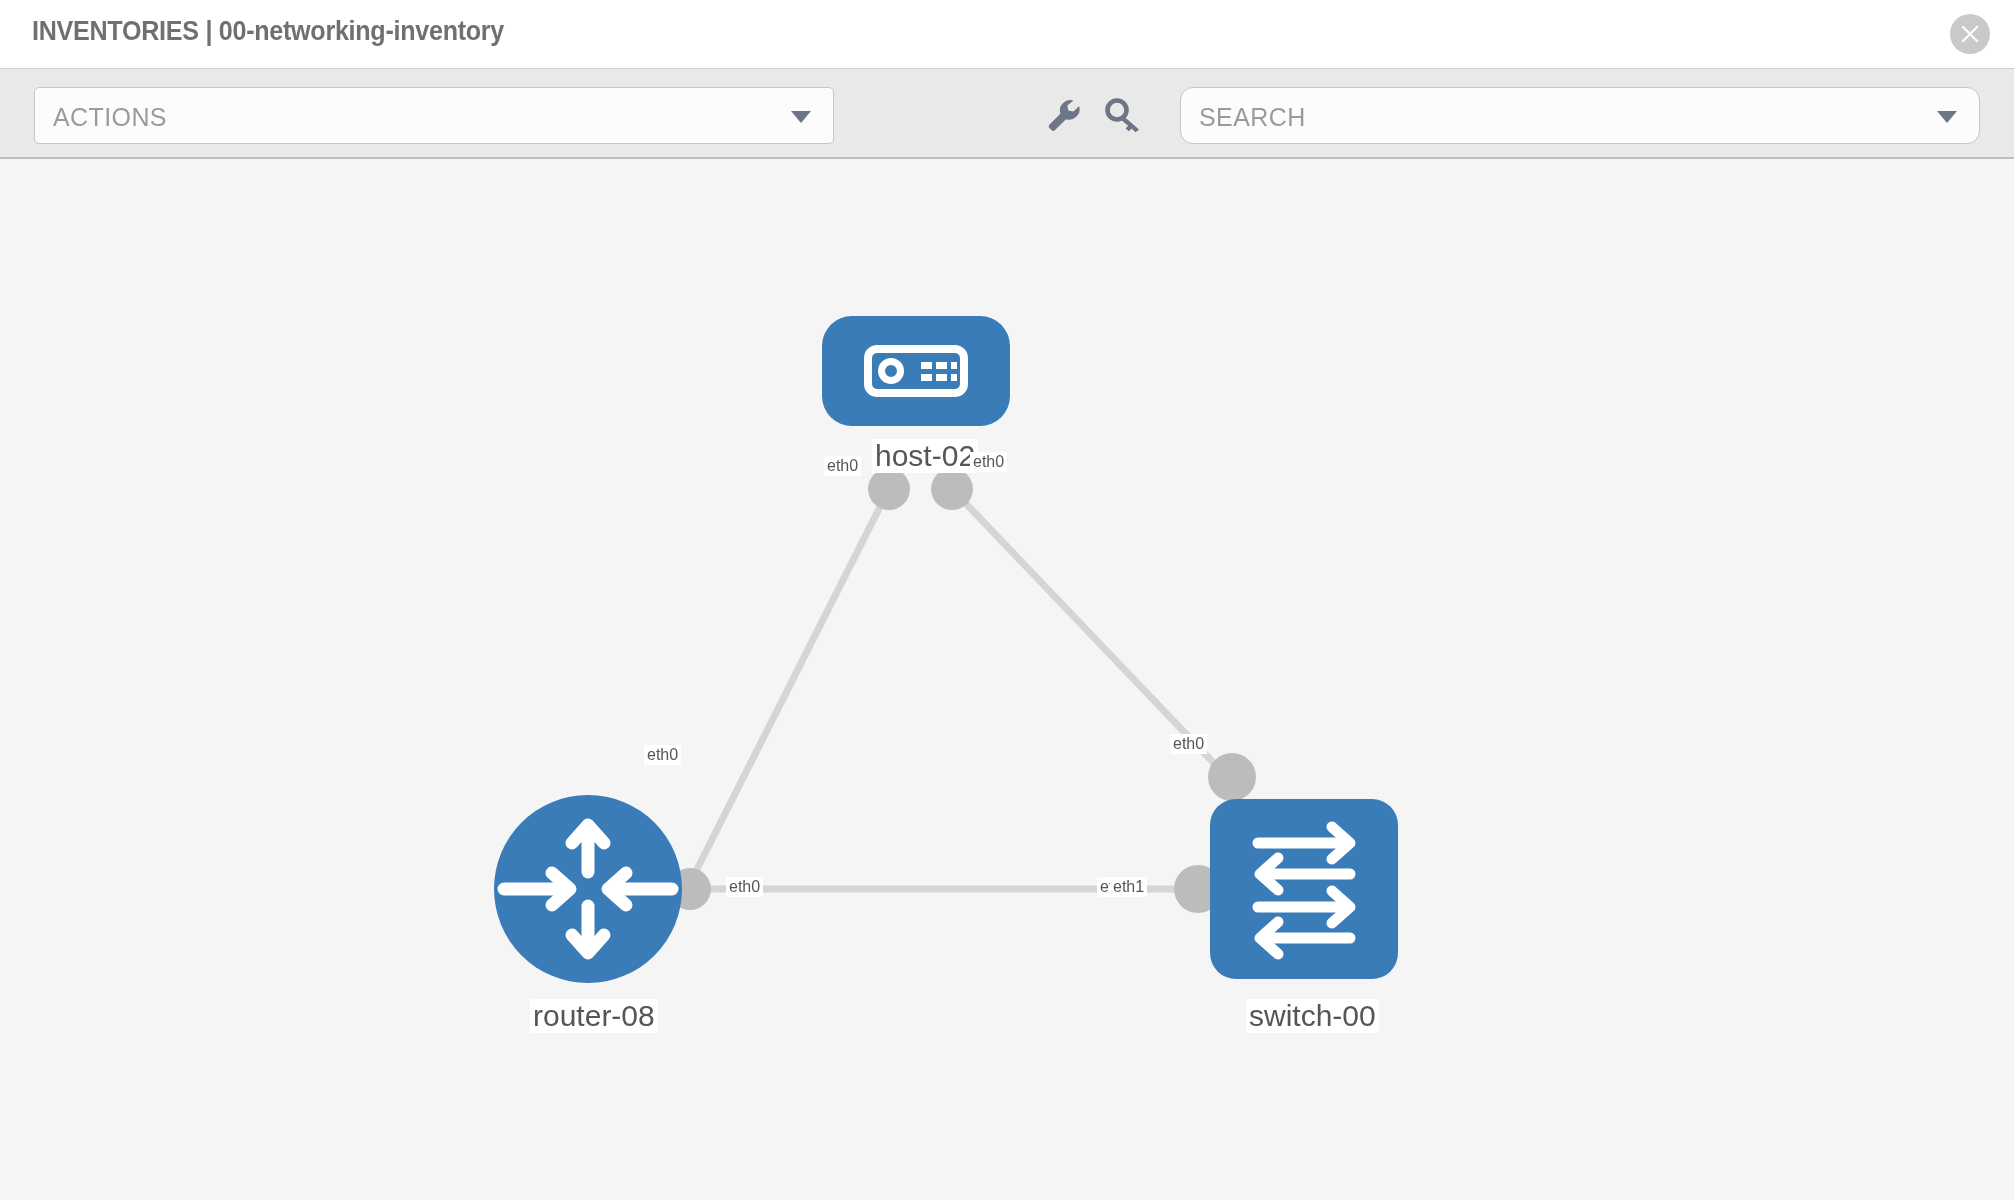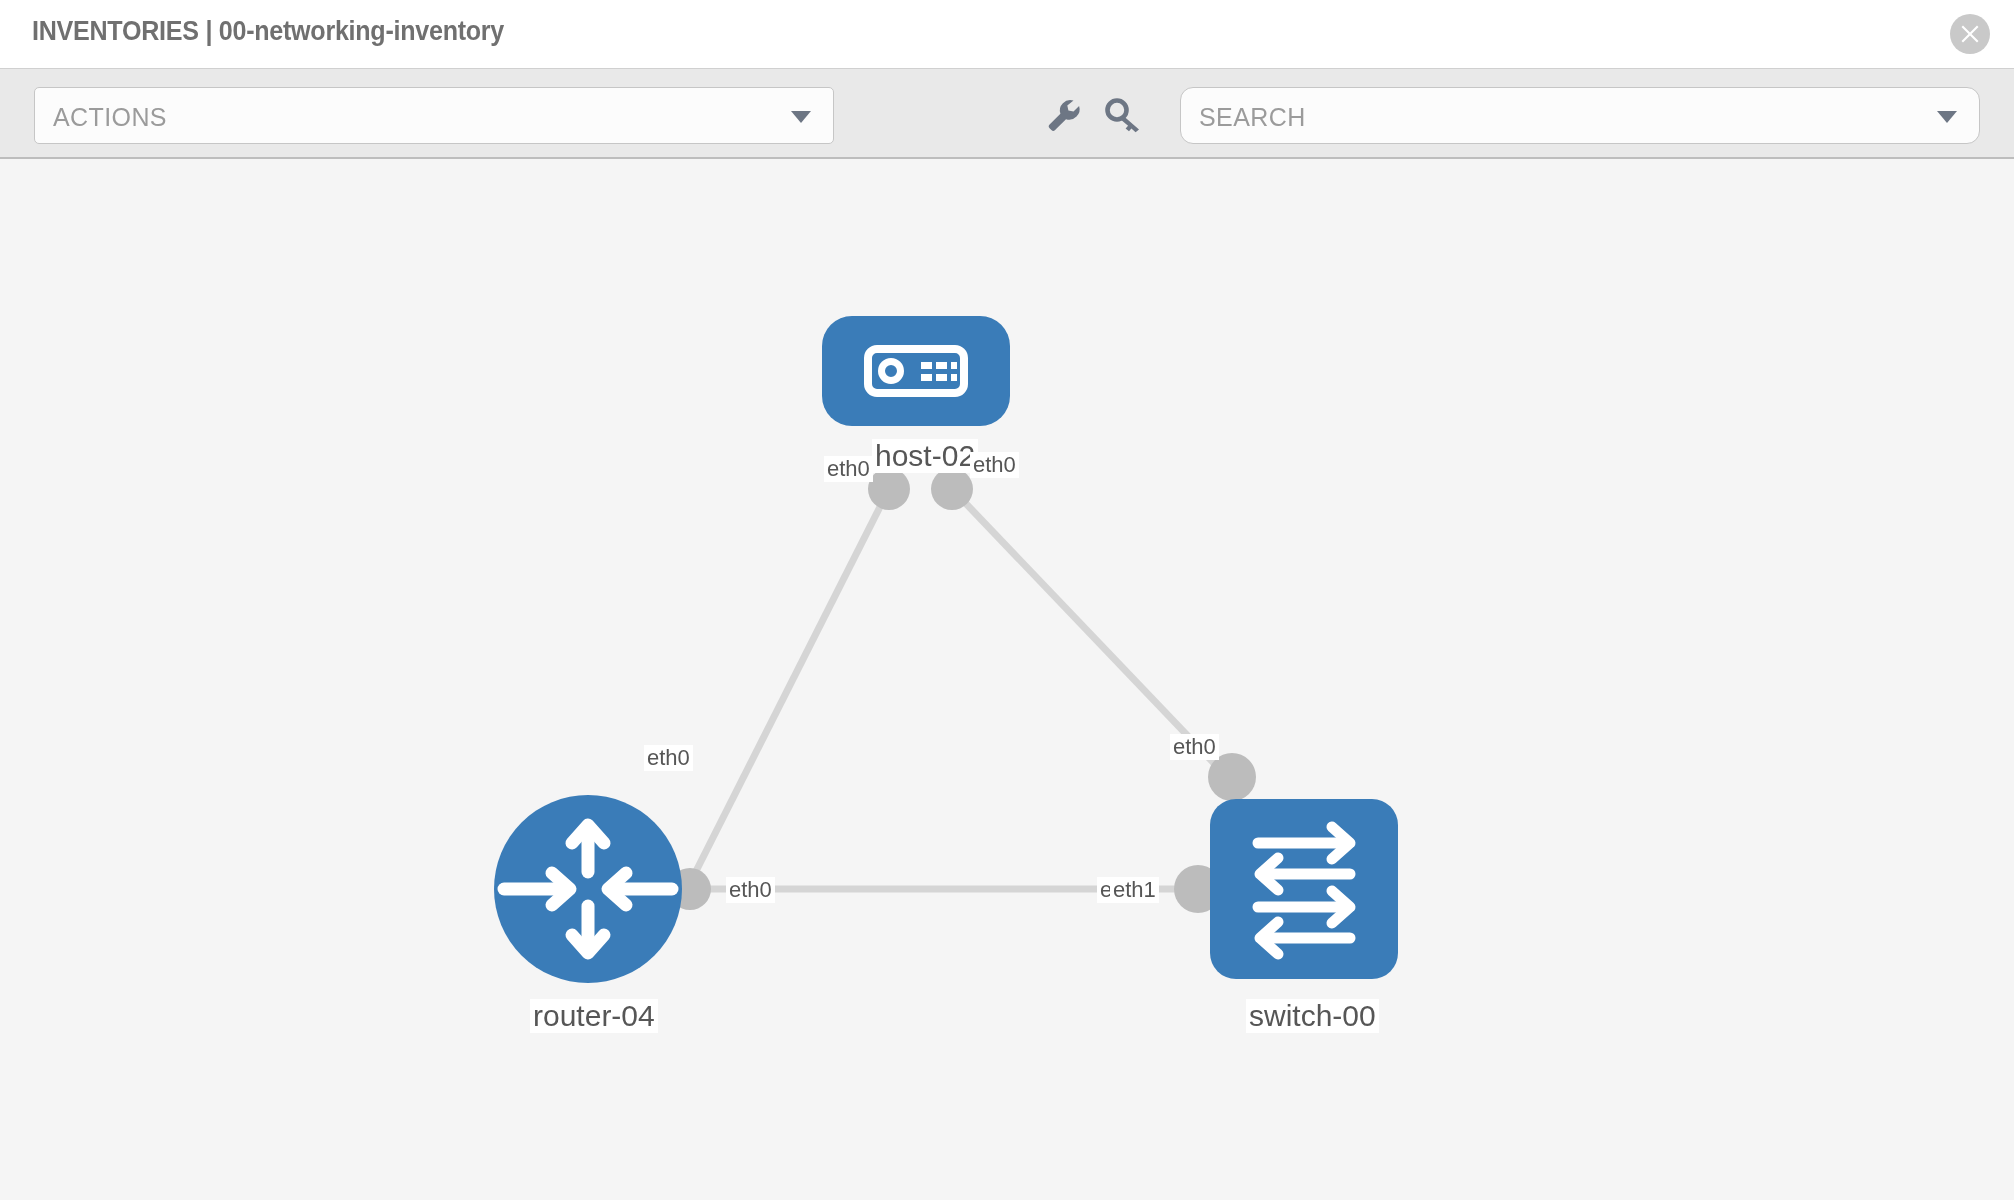--- a/index.html
+++ b/index.html
@@ -154,21 +154,21 @@
     background: #ffffff;
     color: #565656;
     white-space: nowrap;
     line-height: 1.0;
   }
   .chip-node {
     font-size: 30px;
     padding: 2px 3px;
   }
   .chip-if {
-    font-size: 22px;
+    font-size: 16px;
     padding: 2px 3px;
   }
 </style>
 </head>
 <body>
 
 <div id="app">
 
   <div class="header">
     <div class="header-title">INVENTORIES | 00-networking-inventory</div>
@@ -273,21 +273,21 @@
           <polyline points="1332,732 1350,748 1332,764" stroke-linejoin="round"></polyline>
 
           <line x1="1350" y1="779" x2="1262" y2="779"></line>
           <polyline points="1278,763 1260,779 1278,795" stroke-linejoin="round"></polyline>
         </g>
       </g>
     </svg>
 
     <div class="chip chip-node" style="left:872px; top:280px;">host-02</div>
 
-    <div class="chip chip-node" style="left:530px; top:840px;">router-04</div>
+    <div class="chip chip-node" style="left:530px; top:840px;">router-08</div>
 
     <div class="chip chip-node" style="left:1246px; top:840px;">switch-00</div>
 
     <div class="chip chip-if" style="left:824px; top:297px;">eth0</div>
 
     <div class="chip chip-if" style="left:970px; top:293px;">eth0</div>
 
     <div class="chip chip-if" style="left:644px; top:586px;">eth0</div>
 
     <div class="chip chip-if" style="left:1170px; top:575px;">eth0</div>

